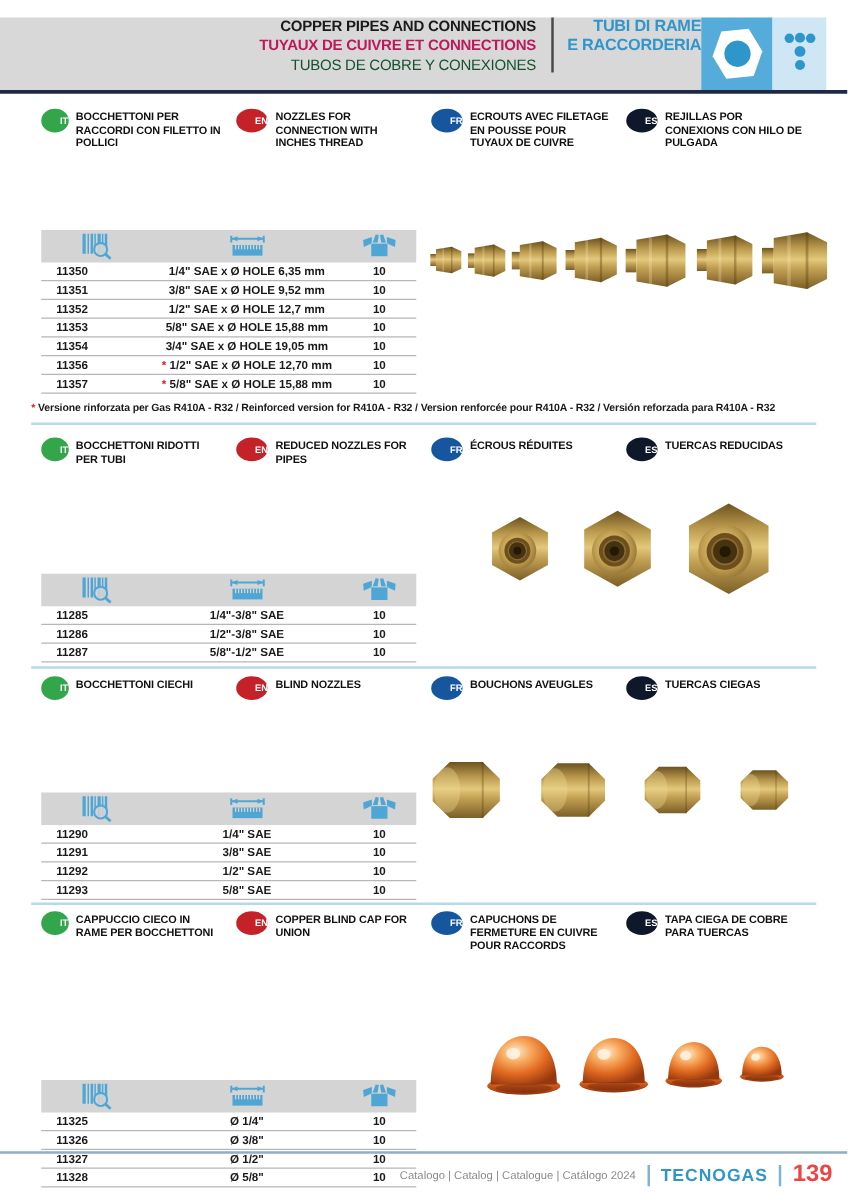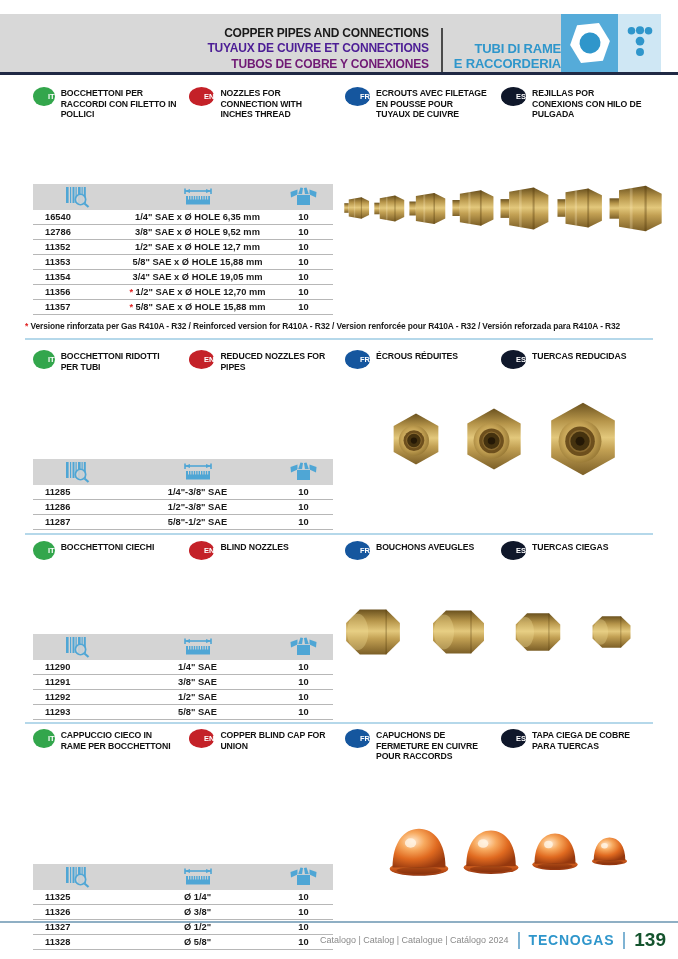--- a/index.html
+++ b/index.html
@@ -4,25 +4,25 @@
 <style>
   html,body{margin:0;padding:0;}
   body{
     width:678px;height:959px;position:relative;background:#fff;
     font-family:"Liberation Sans",sans-serif;color:#1a1a1a;overflow:hidden;
   }
   *{box-sizing:border-box;}
 
   
   .header{position:absolute;top:14px;left:0;width:661px;height:58px;display:flex;}
-  .header-gray{flex:1;background:#D8D8D8;display:flex;justify-content:flex-end;align-items:flex-end;}
+  .header-gray{flex:1;background:#D8D8D8;display:flex;justify-content:flex-end;align-items:flex-start;}
   .titles{text-align:right;line-height:1.28;letter-spacing:-0.2px;}
   .t1{font-size:12px;font-weight:700;color:#1a1a1a;}
-  .t2{font-size:12px;font-weight:700;color:#4c1d95;}
-  .t3{font-size:12px;font-weight:700;color:#701a75;}
+  .t2{font-size:12px;font-weight:700;color:#be185d;}
+  .t3{font-size:12px;font-weight:400;color:#14532d;}
   .vline{width:2px;height:44px;background:#4a4a4a;margin:0 11px 0 12px;}
   .badge-text{text-align:right;color:#2F96CB;font-weight:700;font-size:13px;line-height:1.15;letter-spacing:-0.2px;}
   .sq-hex{width:57px;height:58px;background:#55ABD9;display:flex;align-items:center;justify-content:center;}
   .sq-dots{width:43px;height:58px;background:#CFE7F4;display:flex;align-items:center;justify-content:center;}
   .navy-rule{position:absolute;top:72px;left:0;width:678px;height:3px;background:#202944;}
 
   
   .langs{position:absolute;left:33px;width:630px;display:grid;grid-template-columns:repeat(4,156px);}
   .lang{display:flex;gap:6px;align-items:flex-start;padding-right:12px;}
   .lc{flex:0 0 19px;height:19px;border-radius:50%;color:#fff;font-size:7.5px;font-weight:700;
@@ -42,21 +42,21 @@
   .star{color:#E02020;font-weight:700;}
 
   
   .divider{position:absolute;left:25px;width:628px;height:2px;background:#B5D8EA;}
   .footnote{position:absolute;top:321px;left:25px;font-size:8.4px;font-weight:700;color:#1a1a1a;letter-spacing:-0.1px;}
   .footer-rule{position:absolute;top:921px;left:0;width:678px;height:2px;background:#8FAFC4;}
   .footer{position:absolute;top:928px;right:12px;display:flex;align-items:center;gap:9px;height:24px;}
   .f-cat{font-size:9px;color:#8a8a8a;}
   .f-div{width:2px;height:17px;background:#7FB3D3;}
   .f-brand{font-size:14px;font-weight:700;color:#2F96CB;letter-spacing:0.8px;}
-  .f-page{font-size:19px;font-weight:700;color:#14532d;text-align:right;}
+  .f-page{font-size:19px;font-weight:700;color:#ef4444;text-align:right;}
 
   
   .prod{position:absolute;display:flex;align-items:center;justify-content:space-between;}
   #prod1{top:178px;left:344px;width:326px;height:60px;}
   #prod2{top:400px;left:390px;width:230px;height:78px;}
   #prod3{top:597px;left:344px;width:288px;height:70px;}
   #prod4{top:813px;left:388px;width:240px;height:74px;}
 </style>
 </head>
 <body>
@@ -233,26 +233,26 @@
             <polygon points="7.5,7.5 1,10.5 0.5,5 7.5,2.5"></polygon>
             <polygon points="19.5,7.5 26,10.5 26.5,5 19.5,2.5"></polygon>
             <polygon points="8,7.5 10.5,0.5 13,1 12,7.5"></polygon>
             <polygon points="19,7.5 16.5,0.5 14,1 15,7.5"></polygon>
           </g>
           <line x1="7" y1="7.5" x2="20" y2="7.5" stroke="#D4D4D4" stroke-width="0.8"></line>
         </svg>
     </div>
   </div>
   <div class="tr">
-      <div class="td c1">16540</div>
+      <div class="td c1">11350</div>
       <div class="td c2"><span class="star"></span><span>1/4" SAE x Ø HOLE 6,35 mm</span></div>
       <div class="td c3">10</div>
     </div>
   <div class="tr">
-      <div class="td c1">12786</div>
+      <div class="td c1">11351</div>
       <div class="td c2"><span class="star"></span><span>3/8" SAE x Ø HOLE 9,52 mm</span></div>
       <div class="td c3">10</div>
     </div>
   <div class="tr">
       <div class="td c1">11352</div>
       <div class="td c2"><span class="star"></span><span>1/2" SAE x Ø HOLE 12,7 mm</span></div>
       <div class="td c3">10</div>
     </div>
   <div class="tr">
       <div class="td c1">11353</div>

